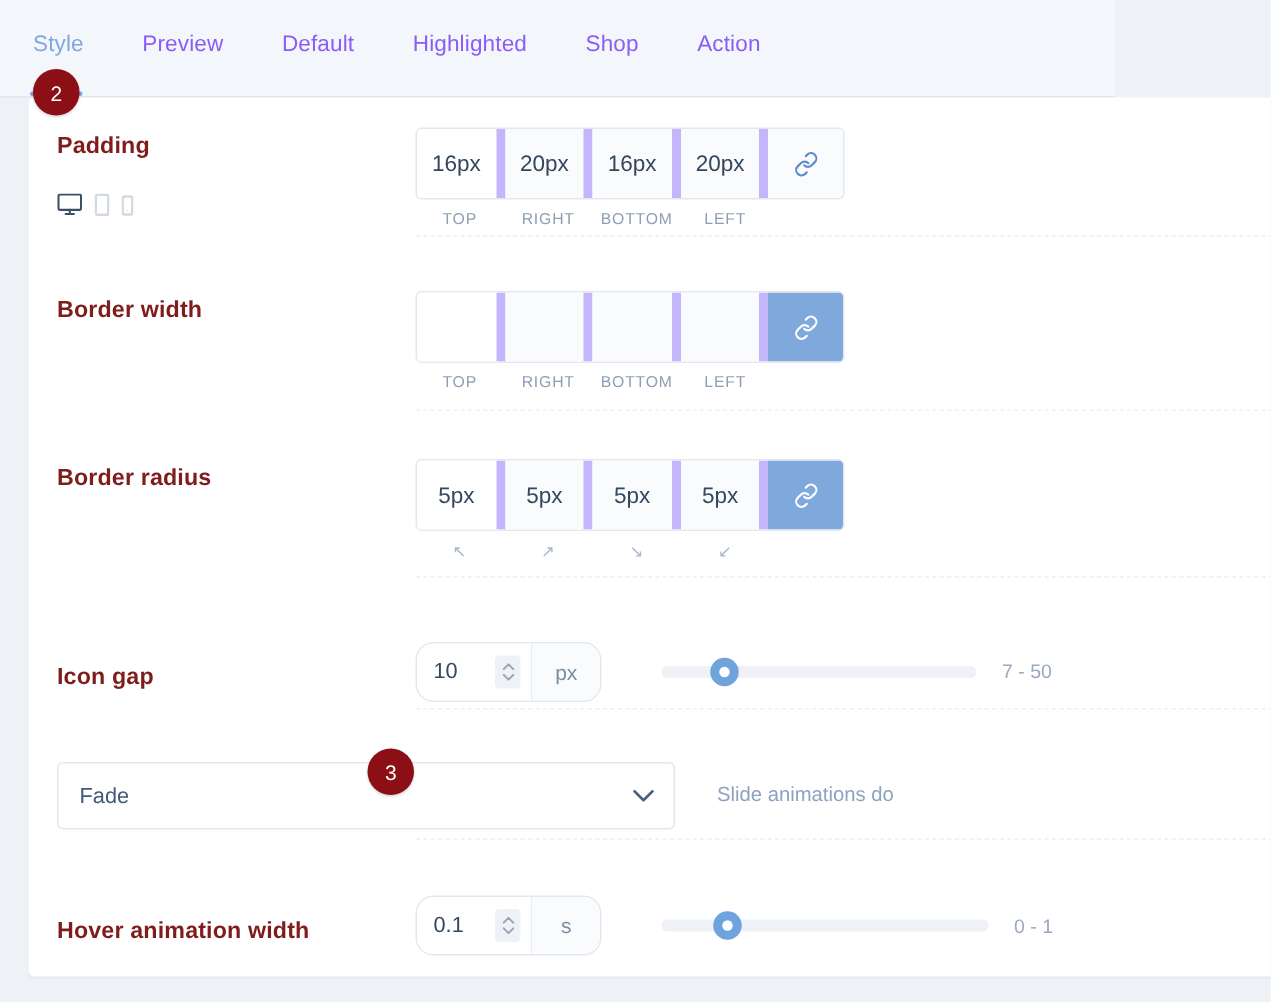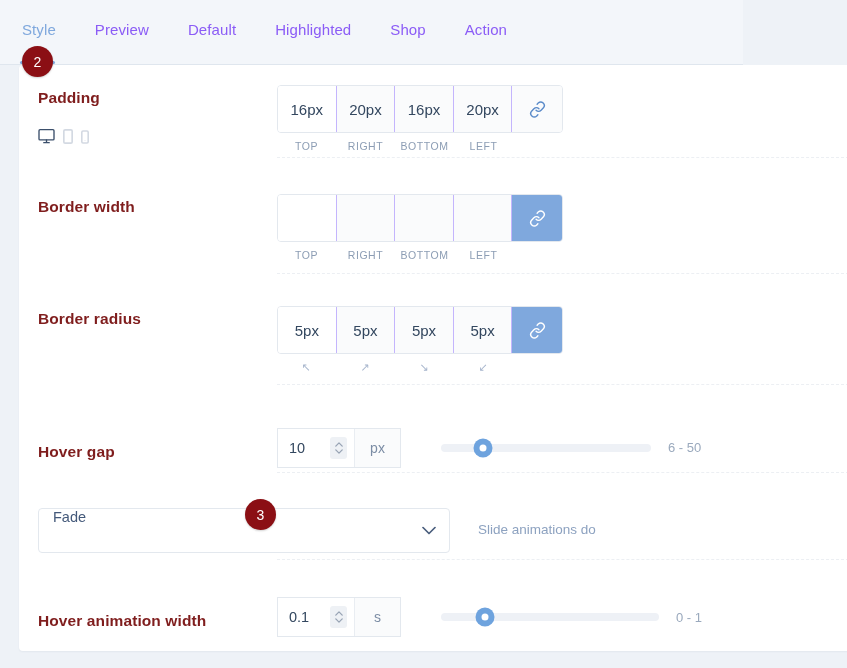--- a/index.html
+++ b/index.html
@@ -118,21 +118,21 @@
   }
   .sp-cell {
     width: 59px;
     height: 46px;
     display: flex;
     align-items: center;
     justify-content: center;
     font-size: 15px;
     color: #33475f;
     background: #fafbfc;
-    border-right: 1px solid #c4b5fd;
+    border-right: 6px solid #c4b5fd;
     cursor: text;
   }
   .sp-cell.first { background: #ffffff; }
   .sp-link {
     width: 50px;
     height: 46px;
     display: flex;
     align-items: center;
     justify-content: center;
     cursor: pointer;
@@ -158,21 +158,21 @@
   .sp-lab.corner {
     color: #a8b6cd;
     font-size: 11px;
   }
 
   
   .numgroup {
     display: flex;
     align-items: stretch;
     border: 1px solid #e3e8ee;
-    border-radius: 0;
+    border-radius: 12px;
     overflow: hidden;
     height: 40px;
   }
   .num-field {
     width: 77px;
     display: flex;
     align-items: center;
     justify-content: space-between;
     padding: 0 7px 0 11px;
     background: #ffffff;
@@ -242,20 +242,21 @@
 
   
   .select {
     position: relative;
     width: 412px;
     height: 45px;
     border: 1px solid #e3e8ee;
     border-radius: 4px;
     background: #ffffff;
     display: flex;
+    align-items: center;
     padding: 0 14px;
     cursor: pointer;
   }
   .select-value { font-size: 14.5px; color: #44597a; }
   .select-chevron {
     position: absolute;
     right: 13px;
     top: 50%;
     transform: translateY(-50%);
     display: flex;
@@ -396,41 +397,41 @@
           <div class="sp-lab corner">↖</div>
           <div class="sp-lab corner">↗</div>
           <div class="sp-lab corner">↘</div>
           <div class="sp-lab corner">↙</div>
         </div>
       </div>
       <div class="divider" style="top:103px;"></div>
     </div>
 
     <div class="row" style="padding-top:26px; height:85px; align-items:center;">
-      <div class="row-label" style="padding-top:8px;">Hover gap</div>
+      <div class="row-label" style="padding-top:8px;">Icon gap</div>
       <div class="row-control" style="display:flex; align-items:center; gap:40px;">
         <div class="numgroup">
           <div class="num-field">
             <span class="num-val">10</span>
             <span class="spinner">
               <svg width="8" height="5" viewBox="0 0 10 6" fill="none" stroke="#97a3b4" stroke-width="1.6" stroke-linecap="round" stroke-linejoin="round">
                   <path d="M1 5L5 1l4 4"></path>
                 </svg>
               <svg width="8" height="5" viewBox="0 0 10 6" fill="none" stroke="#97a3b4" stroke-width="1.6" stroke-linecap="round" stroke-linejoin="round">
                   <path d="M1 1l4 4 4-4"></path>
                 </svg>
             </span>
           </div>
           <div class="unit-box">px</div>
         </div>
         <div class="slider-wrap">
           <div class="slider">
             <span class="slider-handle" id="icon-gap-handle" style="left: 20%;"></span>
           </div>
-          <span class="slider-range">6 - 50</span>
+          <span class="slider-range">7 - 50</span>
         </div>
       </div>
       <div class="divider" style="top:80px;"></div>
     </div>
 
     <div class="row" style="padding-top:22px; height:85px; align-items:center;">
       <div class="row-control">
         <div class="select">
           <span class="select-value">Fade</span>
           <span class="select-chevron">

